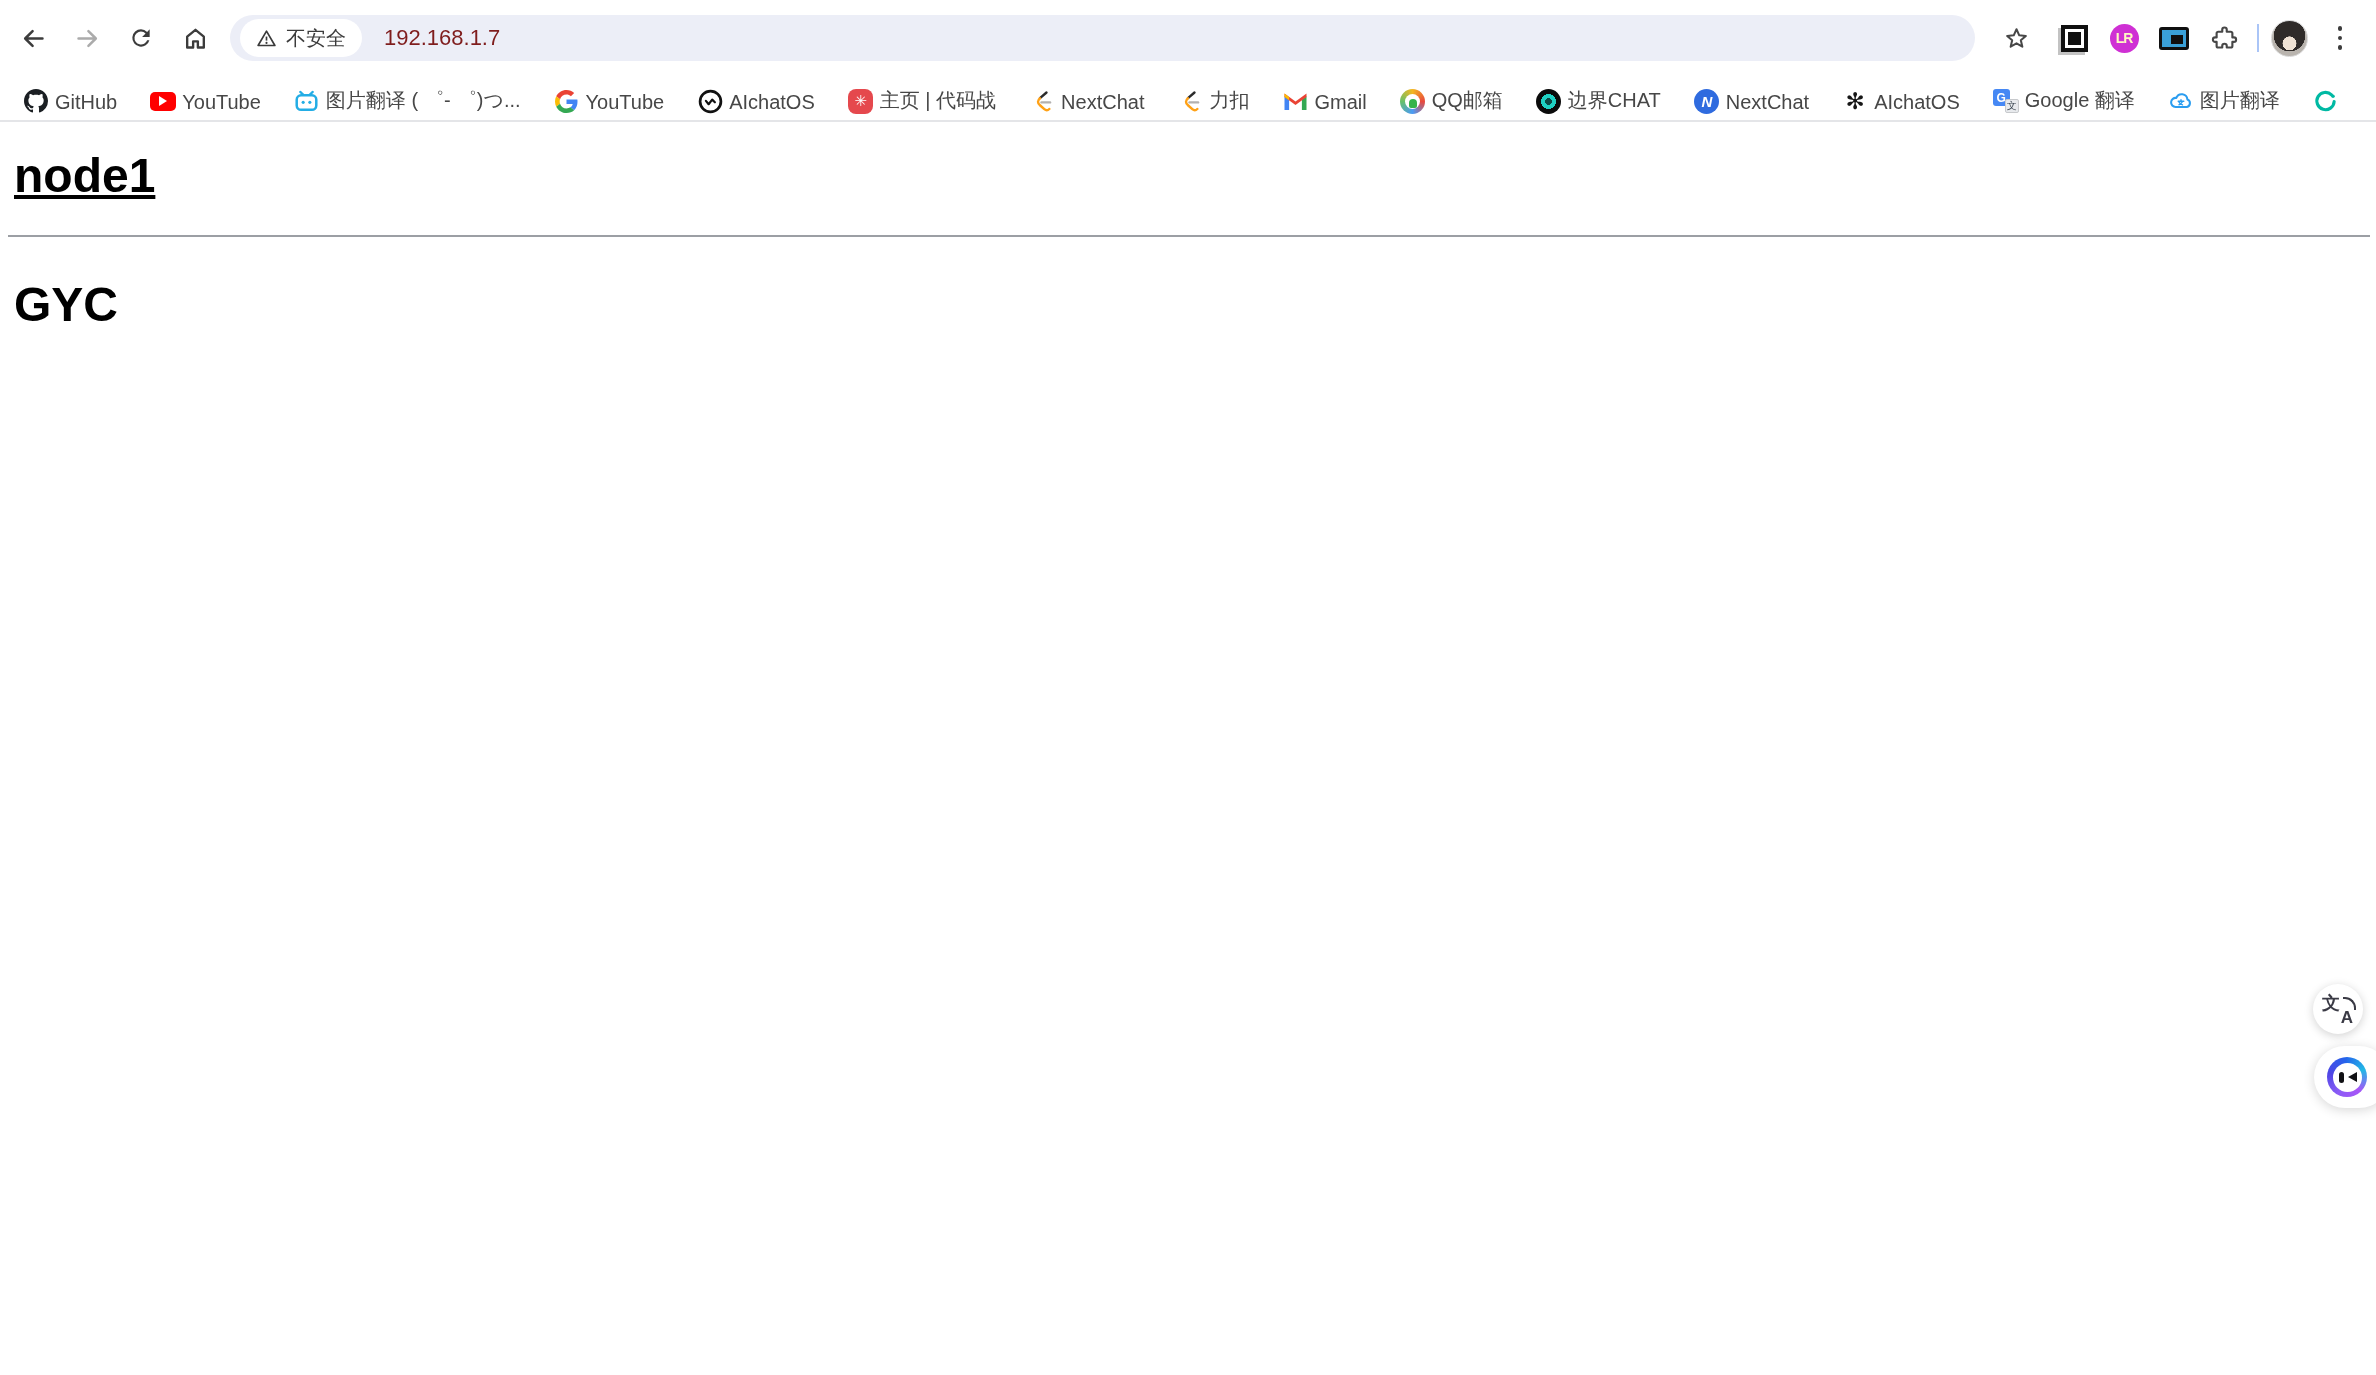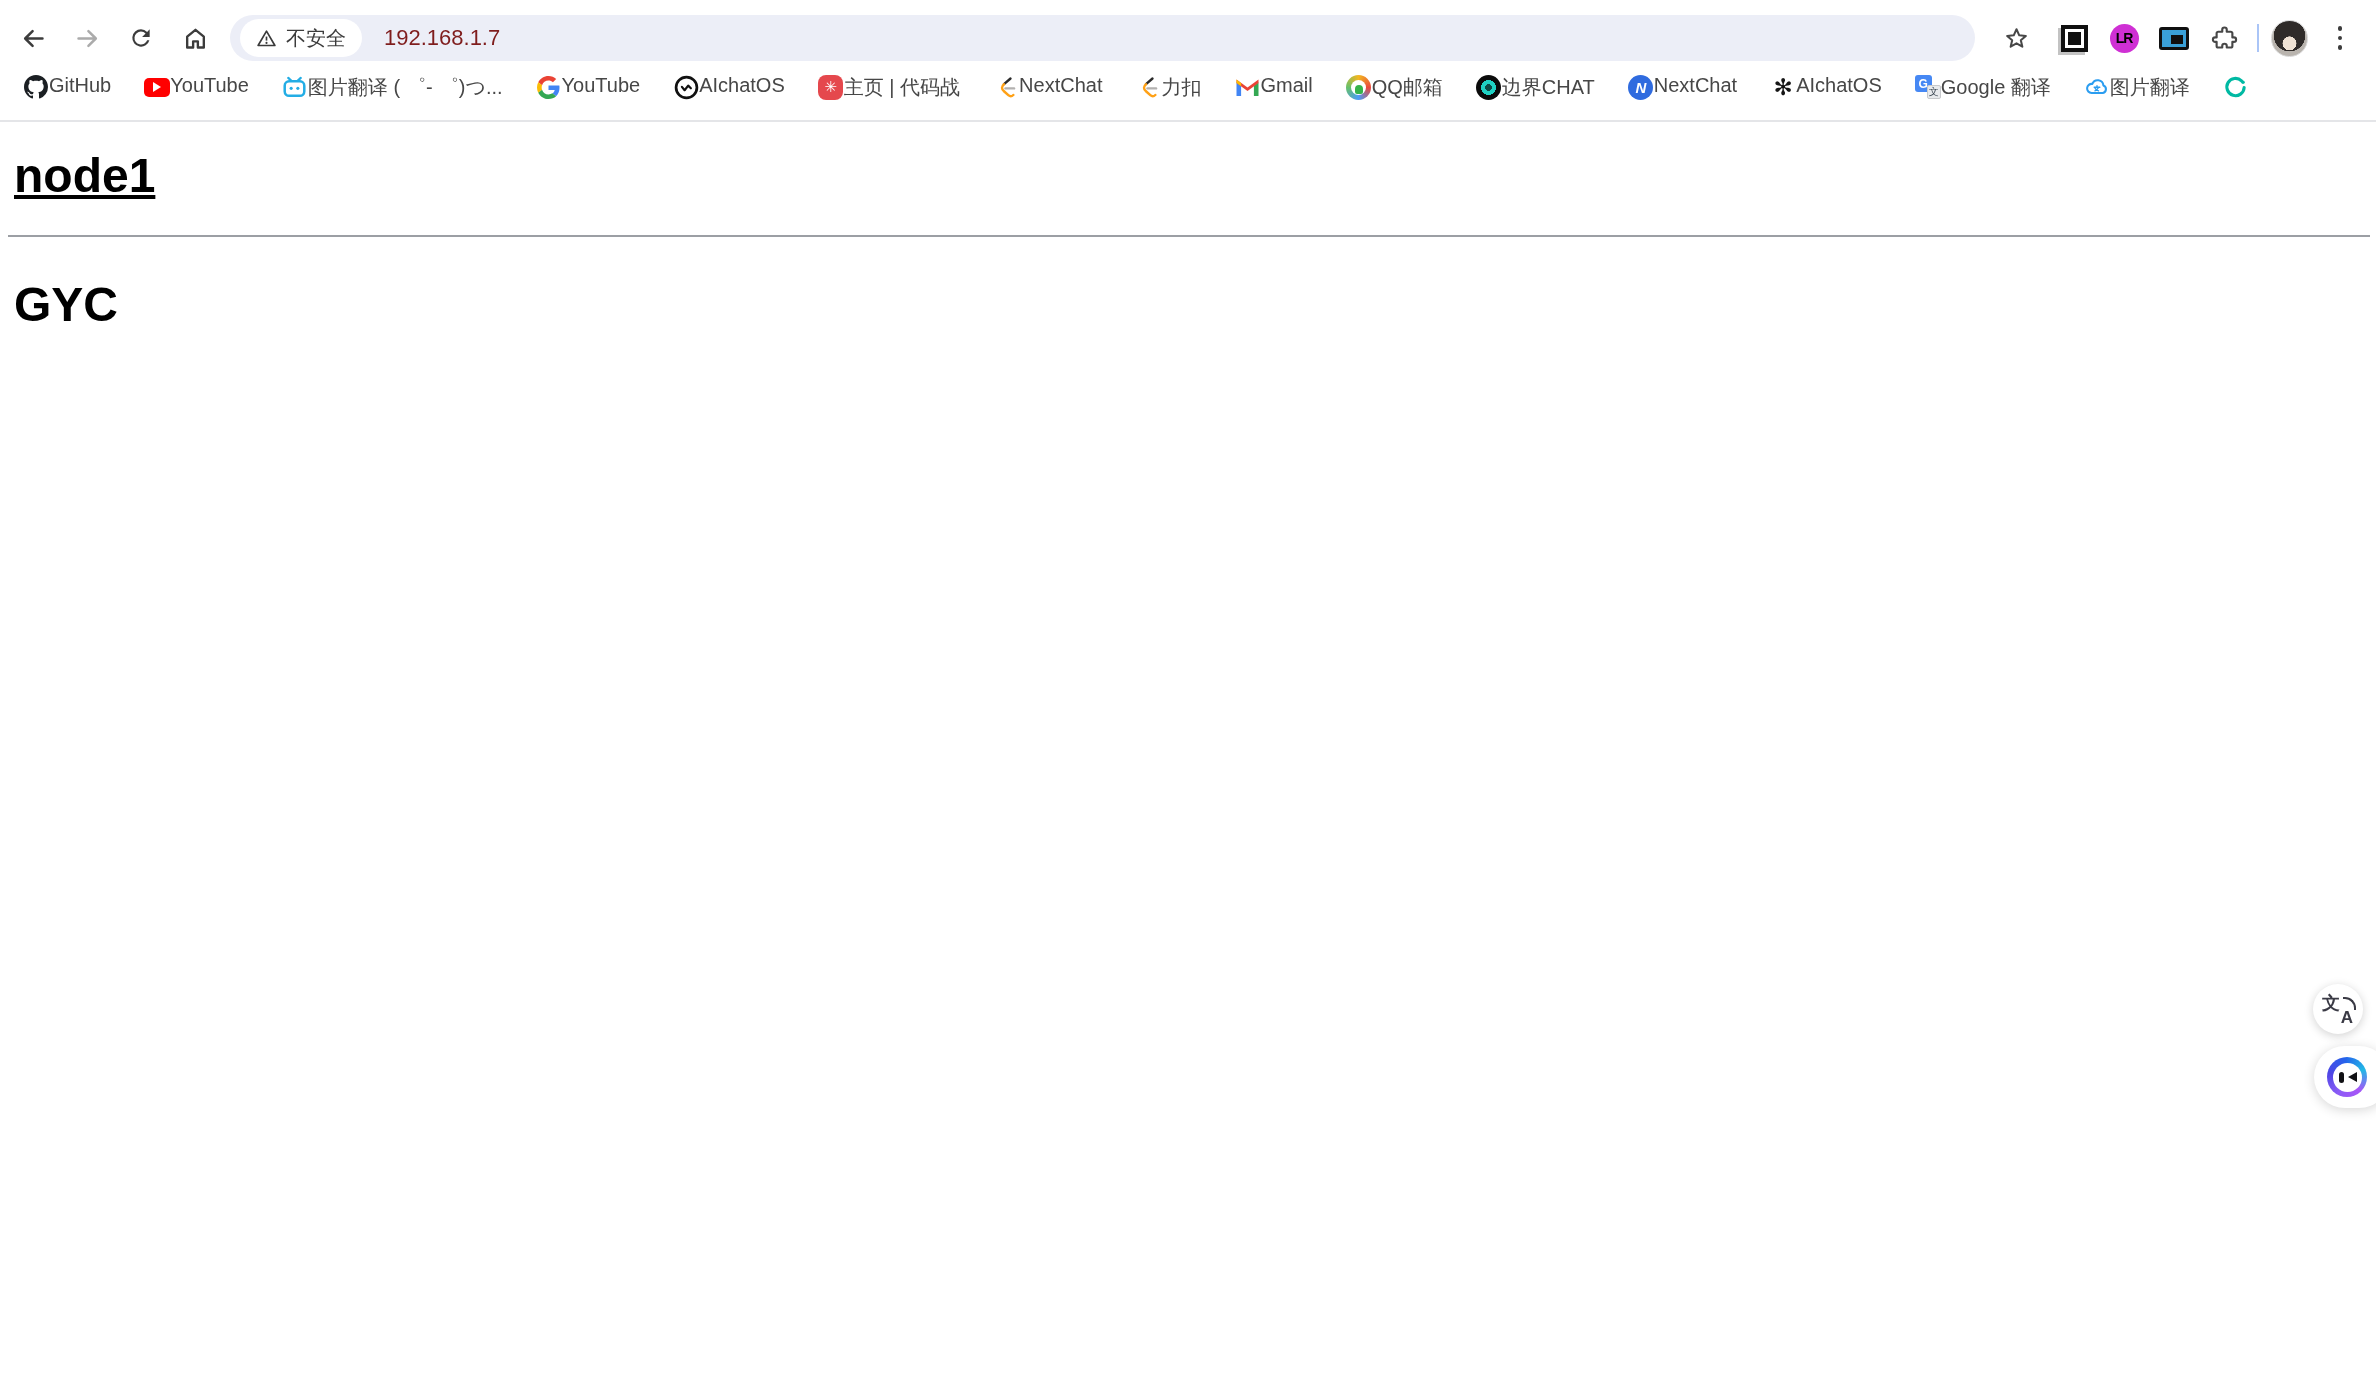--- a/index.html
+++ b/index.html
@@ -18,37 +18,37 @@
   .omnibox { flex:1; height:46px; background:#eceef7; border-radius:23px; display:flex; align-items:center; padding:0 18px; margin:0 16px 0 10px; min-width:0; cursor:text; }
   .sec-chip { height:38px; background:#fff; border-radius:19px; display:flex; align-items:center; gap:9px; padding:0 16px; margin-left:-8px; flex:none; cursor:pointer; }
   .sec-chip .sec-label { font-size:20px; color:#3c3c3c; }
   .url-text { margin-left:22px; font-size:22px; color:#7f1d1d; white-space:nowrap; }
 
   .tb-right { display:flex; align-items:center; flex:none; }
   .ext-box { width:50px; height:50px; display:flex; align-items:center; justify-content:center; flex:none; cursor:pointer; }
 
   .ext-frame { width:27px; height:27px; border:4px solid #101010; background:#fff; display:flex; align-items:center; justify-content:center; box-shadow:-3px 3px 0 #c3c3c3; }
   .ext-frame i { display:block; width:13px; height:13px; background:#101010; }
-  .ext-lr { width:29px; height:29px; border-radius:50%; background:#cf30d4; color:#000000; font-weight:700; font-size:14px; display:flex; align-items:center; justify-content:center; letter-spacing:-1px; }
+  .ext-lr { width:29px; height:29px; border-radius:50%; background:#cf30d4; color:#fef9c3; font-weight:700; font-size:14px; display:flex; align-items:center; justify-content:center; letter-spacing:-1px; }
   .ext-pip { width:30px; height:23px; border:3.5px solid #101010; border-radius:3px; background:#3aa0d8; position:relative; }
   .ext-pip i { position:absolute; right:3px; top:5px; width:12px; height:9px; background:#101010; display:block; }
 
   .tb-sep { width:2px; height:28px; background:#aac5f7; margin:0 12px 0 8px; flex:none; }
   .avatar { width:37px; height:37px; border-radius:50%; flex:none; cursor:pointer; margin-right:12px;
     background:
       radial-gradient(circle at 50% 64%, #efe2d4 0 24%, rgba(0,0,0,0) 25%),
       radial-gradient(circle at 50% 42%, #2f2b29 0 58%, #b9b4ae 59% 100%);
     border:1px solid #d8d8d8;
   }
   .kebab { width:40px; height:44px; display:flex; flex-direction:column; align-items:center; justify-content:center; gap:5px; cursor:pointer; }
   .kebab i { width:4.5px; height:4.5px; border-radius:50%; background:#3c3c3c; display:block; }
 
   
   .bookmarks { height:54px; background:#fff; display:flex; align-items:center; padding:0 20px 0 14px; border-bottom:2px solid #e4e5e8; }
-  .bm { display:flex; align-items:flex-start; gap:0; height:40px; padding:0 9px; border-radius:8px; font-size:20px; color:#474747; margin-right:15px; white-space:nowrap; cursor:pointer; flex:none; }
+  .bm { display:flex; align-items:flex-end; gap:6px; height:40px; padding:0 9px; border-radius:8px; font-size:20px; color:#474747; margin-right:15px; white-space:nowrap; cursor:pointer; flex:none; }
   .fav { width:26px; height:26px; display:flex; align-items:center; justify-content:center; flex:none; }
 
   .yt-box { width:26px; height:19px; background:#f00; border-radius:5px; display:flex; align-items:center; justify-content:center; }
   .yt-box i { width:0; height:0; border-top:5px solid transparent; border-bottom:5px solid transparent; border-left:8px solid #fff; display:block; }
   .codewar-box { width:25px; height:25px; background:#e5484d; border-radius:8px; color:#fff; font-size:15px; display:flex; align-items:center; justify-content:center; }
   .qq-ring { width:25px; height:25px; border-radius:50%; background:conic-gradient(#f3b61f,#e9493e,#4b9bf5,#66c06b,#f3b61f); display:flex; align-items:center; justify-content:center; }
   .qq-ring em { width:15px; height:15px; border-radius:50%; background:#fff; display:flex; align-items:flex-end; justify-content:center; }
   .qq-ring b { width:8px; height:9px; background:#35b34a; border-radius:4px 4px 2px 2px; display:block; margin-bottom:1px; }
   .bj-eye { width:25px; height:25px; border-radius:50%; background:radial-gradient(circle, #0c4a46 0 18%, #1fd0c2 19% 42%, #0b0b0b 43% 100%); }
   .nc-circle { width:25px; height:25px; border-radius:50%; background:#2f6bdf; color:#fff; font-weight:800; font-size:15px; display:flex; align-items:center; justify-content:center; font-style:italic; }

